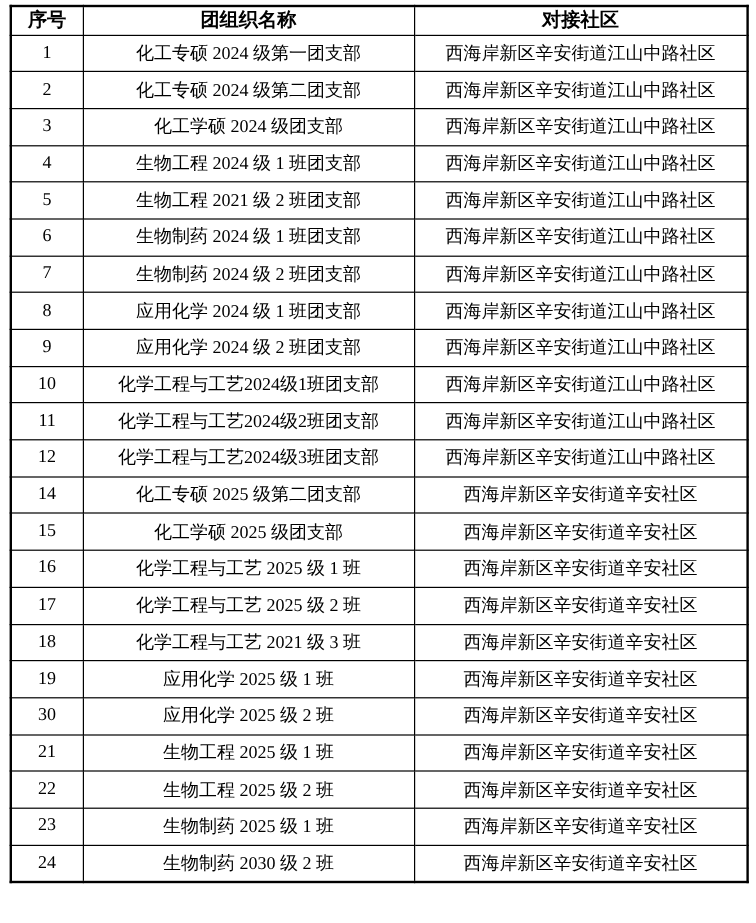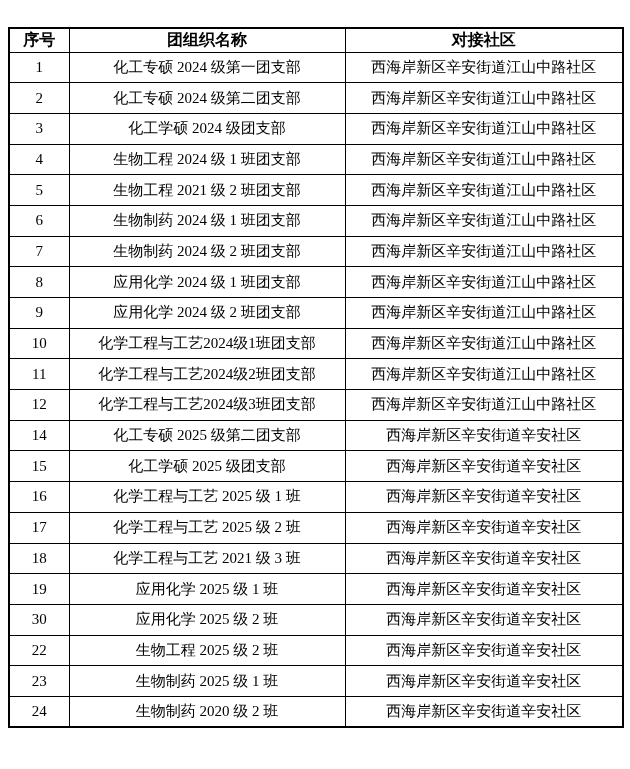--- a/index.html
+++ b/index.html
@@ -9,21 +9,20 @@
     background: #ffffff;
     font-family: "Liberation Serif", "DejaVu Serif", serif;
     color: #000000;
     overflow: hidden;
   }
   .table-wrap {
     position: absolute;
     left: 8px;
     top: 4px;
     width: 614px;
-    margin-top: 23px;
   }
   table {
     width: 100%;
     border-collapse: collapse;
     table-layout: fixed;
     border: 2px solid #000000;
   }
   col.col-no   { width: 60px; }
   col.col-name { width: 276px; }
   col.col-comm { width: 278px; }
@@ -172,33 +171,38 @@
     <td>应用化学 2025 级 1 班</td>
     <td>西海岸新区辛安街道辛安社区</td>
   </tr>
 
   <tr>
     <td>30</td>
     <td>应用化学 2025 级 2 班</td>
     <td>西海岸新区辛安街道辛安社区</td>
   </tr>
 
+  <tr>
+    <td>21</td>
+    <td>生物工程 2025 级 1 班</td>
+    <td>西海岸新区辛安街道辛安社区</td>
+  </tr>
 
   <tr>
     <td>22</td>
     <td>生物工程 2025 级 2 班</td>
     <td>西海岸新区辛安街道辛安社区</td>
   </tr>
 
   <tr>
     <td>23</td>
     <td>生物制药 2025 级 1 班</td>
     <td>西海岸新区辛安街道辛安社区</td>
   </tr>
 
   <tr>
     <td>24</td>
-    <td>生物制药 2020 级 2 班</td>
+    <td>生物制药 2030 级 2 班</td>
     <td>西海岸新区辛安街道辛安社区</td>
   </tr>
 </tbody>
   </table>
 </div>
 
 </body></html>

